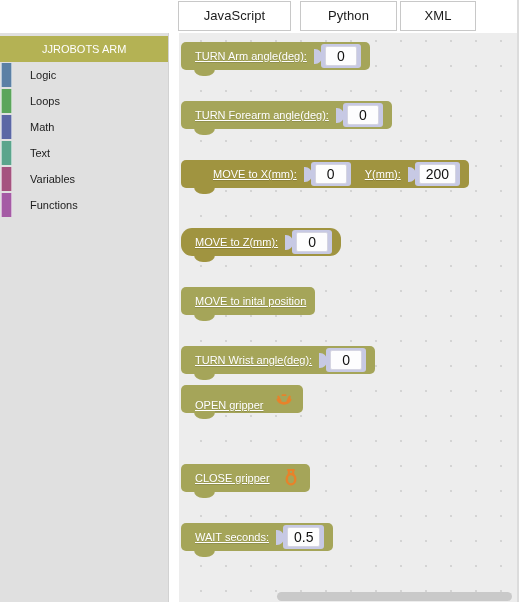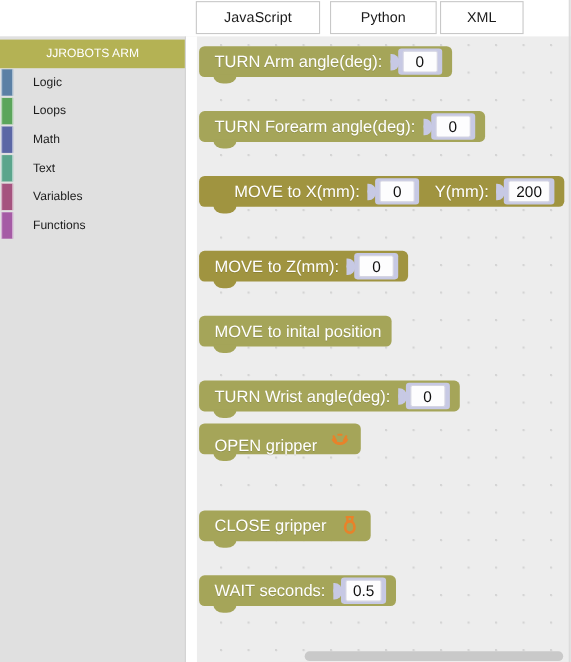--- a/index.html
+++ b/index.html
@@ -172,24 +172,25 @@
     left: 13px;
     bottom: -6px;
     width: 21px;
     height: 8px;
     background: inherit;
     border-bottom-left-radius: 9px 7px;
     border-bottom-right-radius: 9px 7px;
   }
   .block-label {
     color: #ffffff;
-    font-size: 15px;
+    font-size: 11px;
     line-height: 15px;
     text-shadow: 0 1px 0 rgba(0,0,0,0.12);
     user-select: none;
+    text-decoration: underline;
   }
 
   
   .field-group {
     display: flex;
     align-items: center;
     margin-left: 7px;
   }
   .plug {
     width: 8px;
@@ -359,21 +360,21 @@
       <span class="inline-gap"></span>
       <span class="block-label">Y(mm):</span>
       <span class="field-group">
         <span class="plug"></span>
         <span class="numfield">
           <span class="numfield-inner">200</span>
         </span>
       </span>
     </div>
 
-    <div class="block dark" style="left:12px; top:195px;">
+    <div class="block dark" style="left:12px; top:195px;border-radius:11px;">
       <span class="block-label">MOVE to Z(mm):</span>
       <span class="field-group">
         <span class="plug"></span>
         <span class="numfield">
           <span class="numfield-inner">0</span>
         </span>
       </span>
     </div>
 
     <div class="block" style="left:12px; top:254px;">

